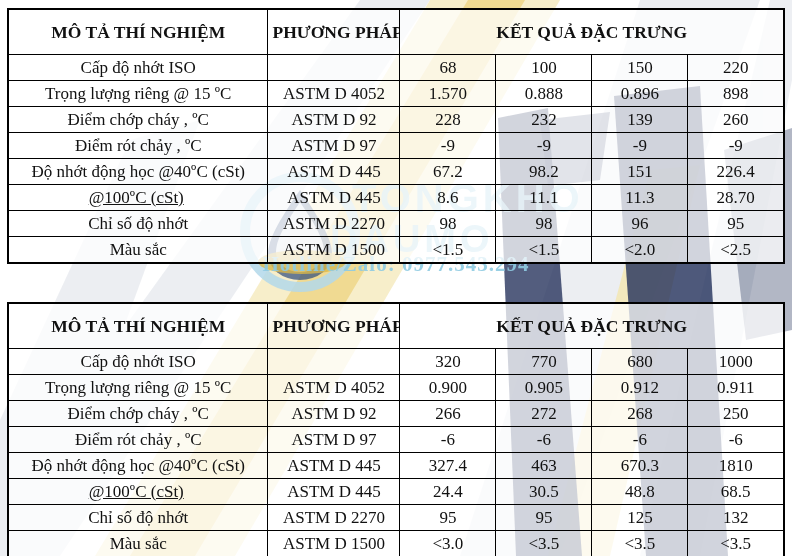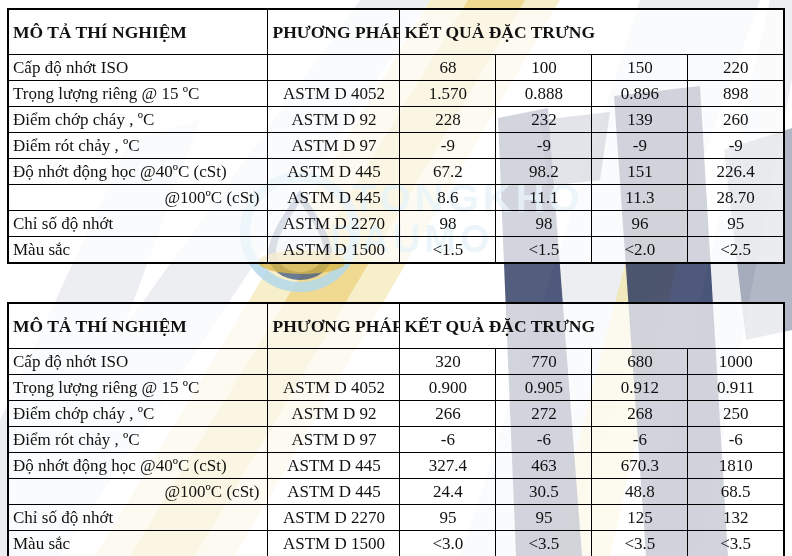--- a/index.html
+++ b/index.html
@@ -37,31 +37,31 @@
     border:1.6px solid #000;
     font-size:17px;
     color:#111;
     background:rgba(255,255,255,0.74);
     padding:1px 4px;
     overflow:hidden;
     white-space:nowrap;
   }
   table.spec thead th{
     font-weight:bold;
-    text-align:left;
+    text-align:center;
     height:42px;
     font-size:17.5px;
   }
   col.c-desc{width:33.5%;}
   col.c-meth{width:17%;}
   col.c-val{width:12.375%;}
   table.spec tbody td{height:23px;}
-  td.lbl{text-align:left;}
+  td.lbl{text-align:center;}
   td.mth, td.val{text-align:center;}
-  table.spec tbody tr:nth-child(6) td.lbl{text-align:right;padding-right:8px;}
+  table.spec tbody tr:nth-child(6) td.lbl{text-align:center;padding-right:8px;text-decoration:underline;}
   .tbl-gap{height:38px;}
 </style>
 </head>
 <body>
 
 <div class="page">
 
   <svg class="wm" viewBox="0 0 792 556" width="792" height="556" aria-hidden="true">
 
     <g fill="#e3e6ec" opacity="0.65">
@@ -88,20 +88,21 @@
       <circle cx="300" cy="232" r="55" fill="none" stroke="#b3d8ea" stroke-width="10" opacity="0.85"></circle>
       <path d="M300 190 C322 222 332 240 332 254 a32 26 0 0 1 -64 0 C268 240 278 222 300 190 Z" fill="#2c4a7c" opacity="0.7"></path>
       <path d="M300 202 C316 226 324 240 324 252 a24 20 0 0 1 -48 0 C276 240 284 226 300 202 Z" fill="#ffffff" opacity="0.8"></path>
       <ellipse cx="302" cy="262" rx="44" ry="12" fill="#d9b84a" opacity="0.8"></ellipse>
     </g>
 
     <text x="352" y="212" font-family="Liberation Sans, sans-serif" font-weight="bold" font-size="40" letter-spacing="4" fill="#a4d3e6" opacity="0.8">TONGKHO</text>
     <text x="330" y="252" font-family="Liberation Sans, sans-serif" font-weight="bold" font-size="38" letter-spacing="4" fill="#a4d3e6" opacity="0.8">DAUMO</text>
   </svg>
 
+  <div class="hotline">Hotline/Zalo: 0977.543.294</div>
 
   <div class="content">
 
     <table class="spec">
       <colgroup>
         <col class="c-desc">
           <col class="c-meth">
         <col class="c-val">
           <col class="c-val">
           <col class="c-val">

